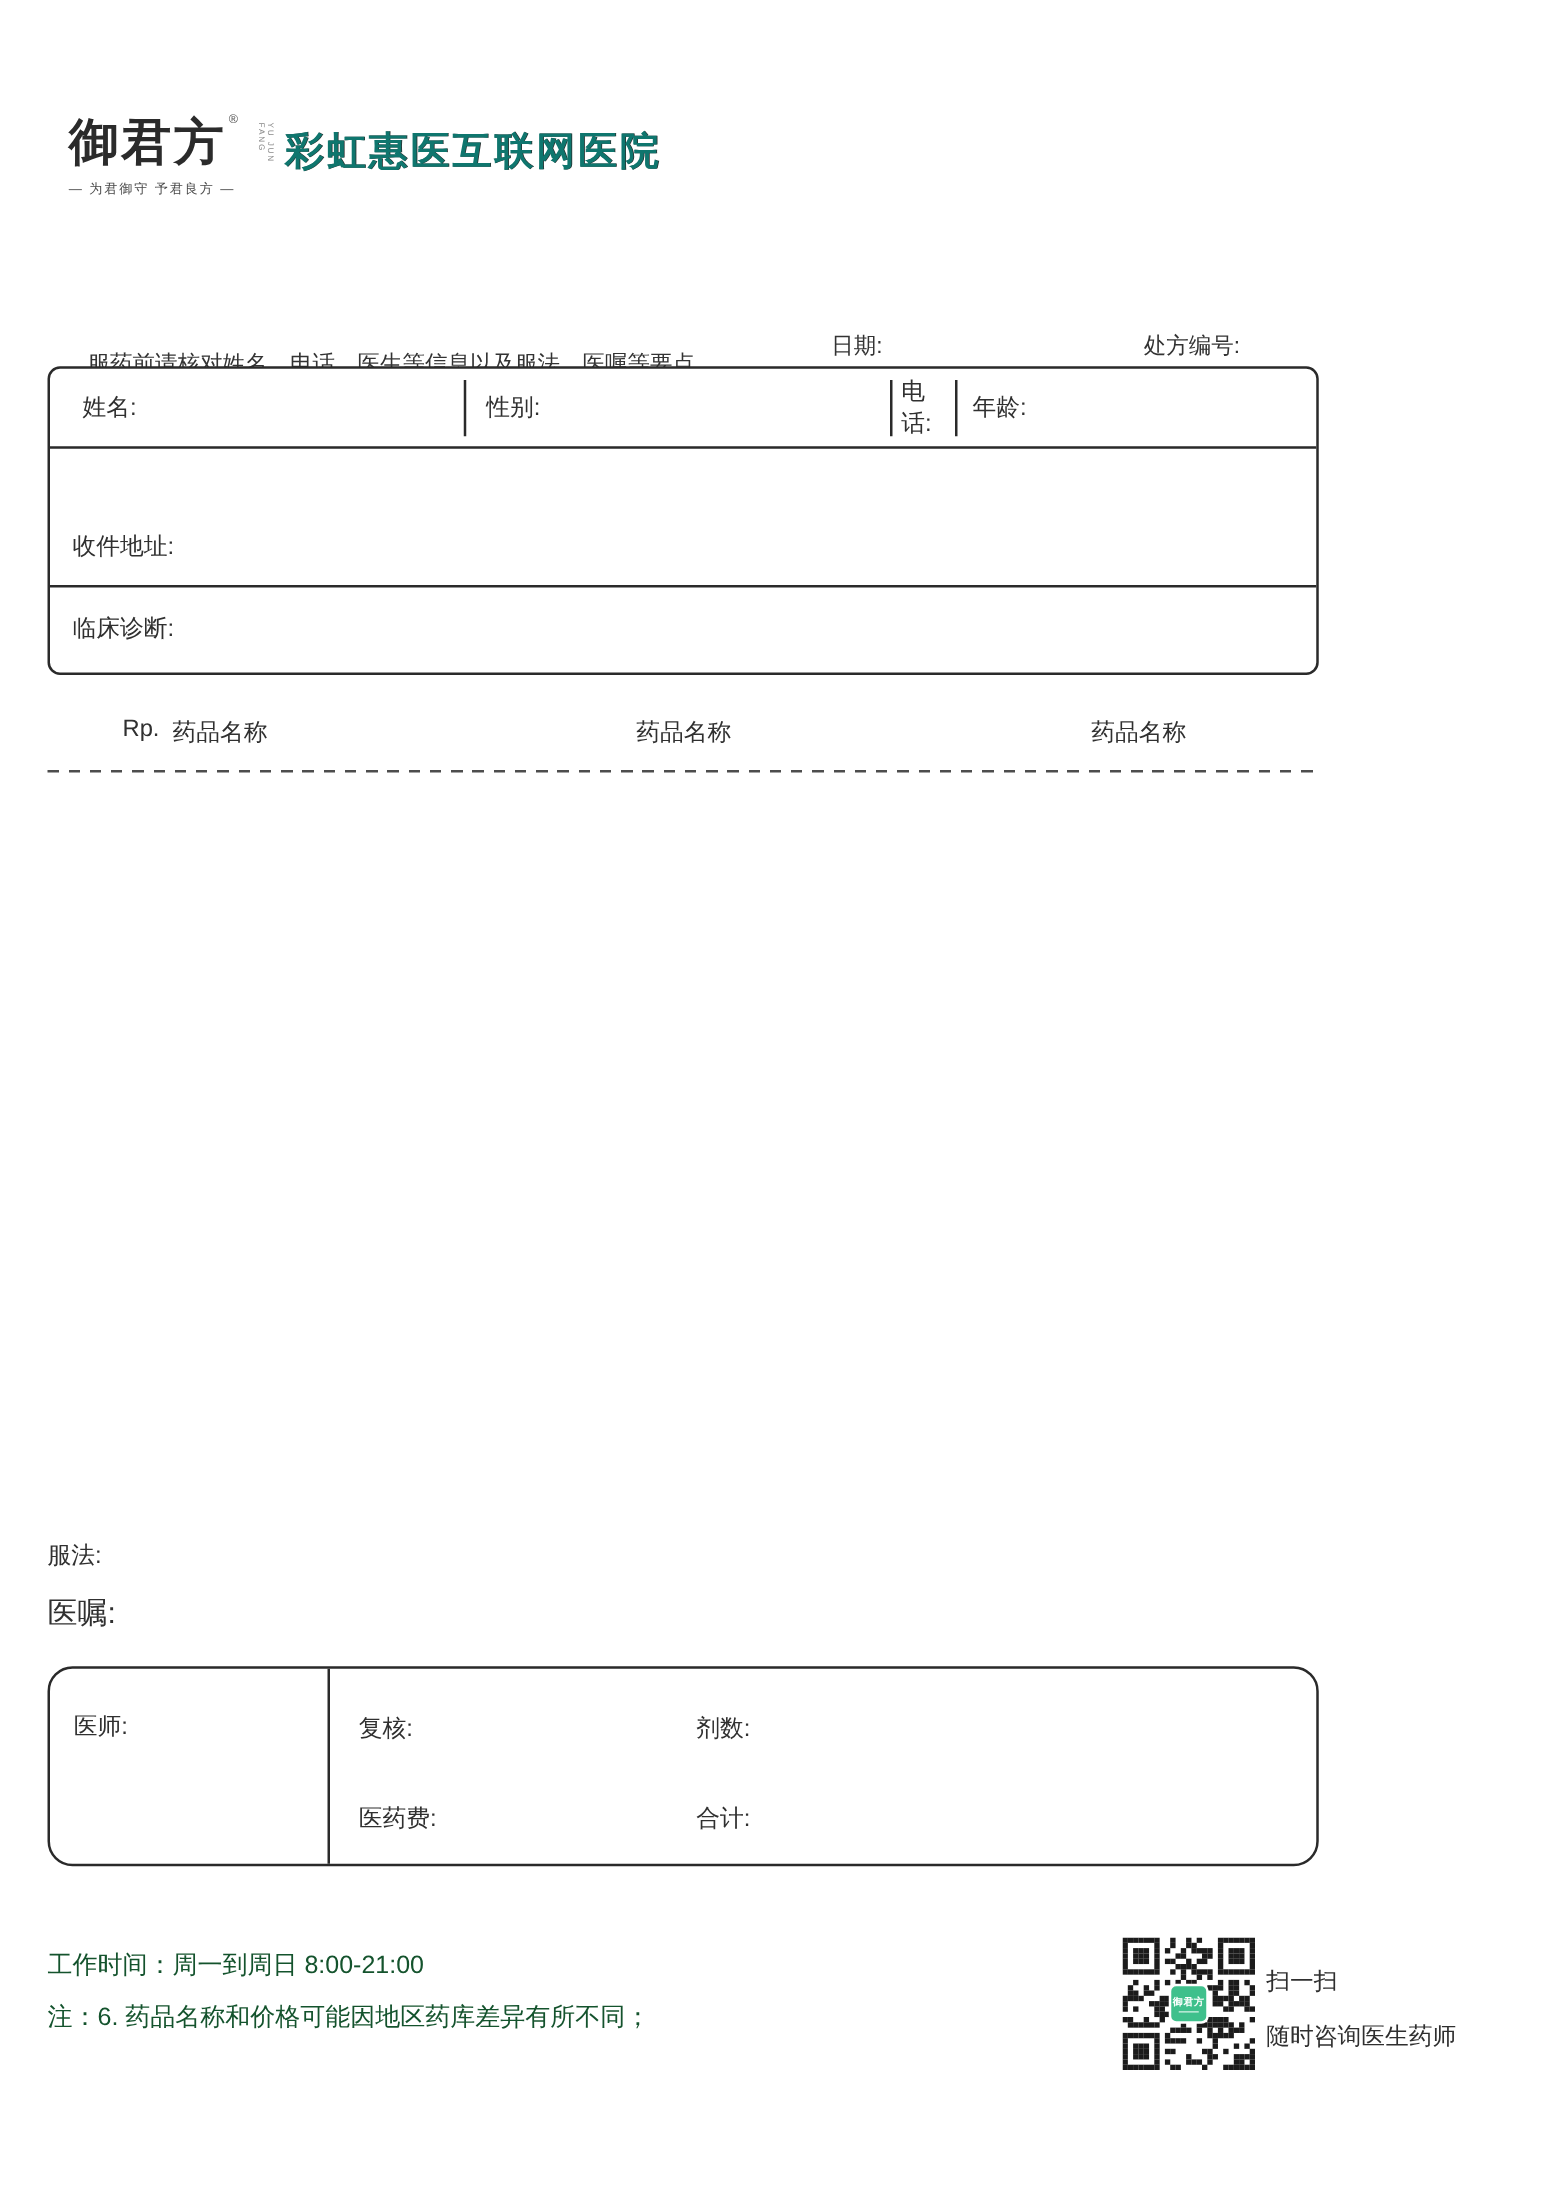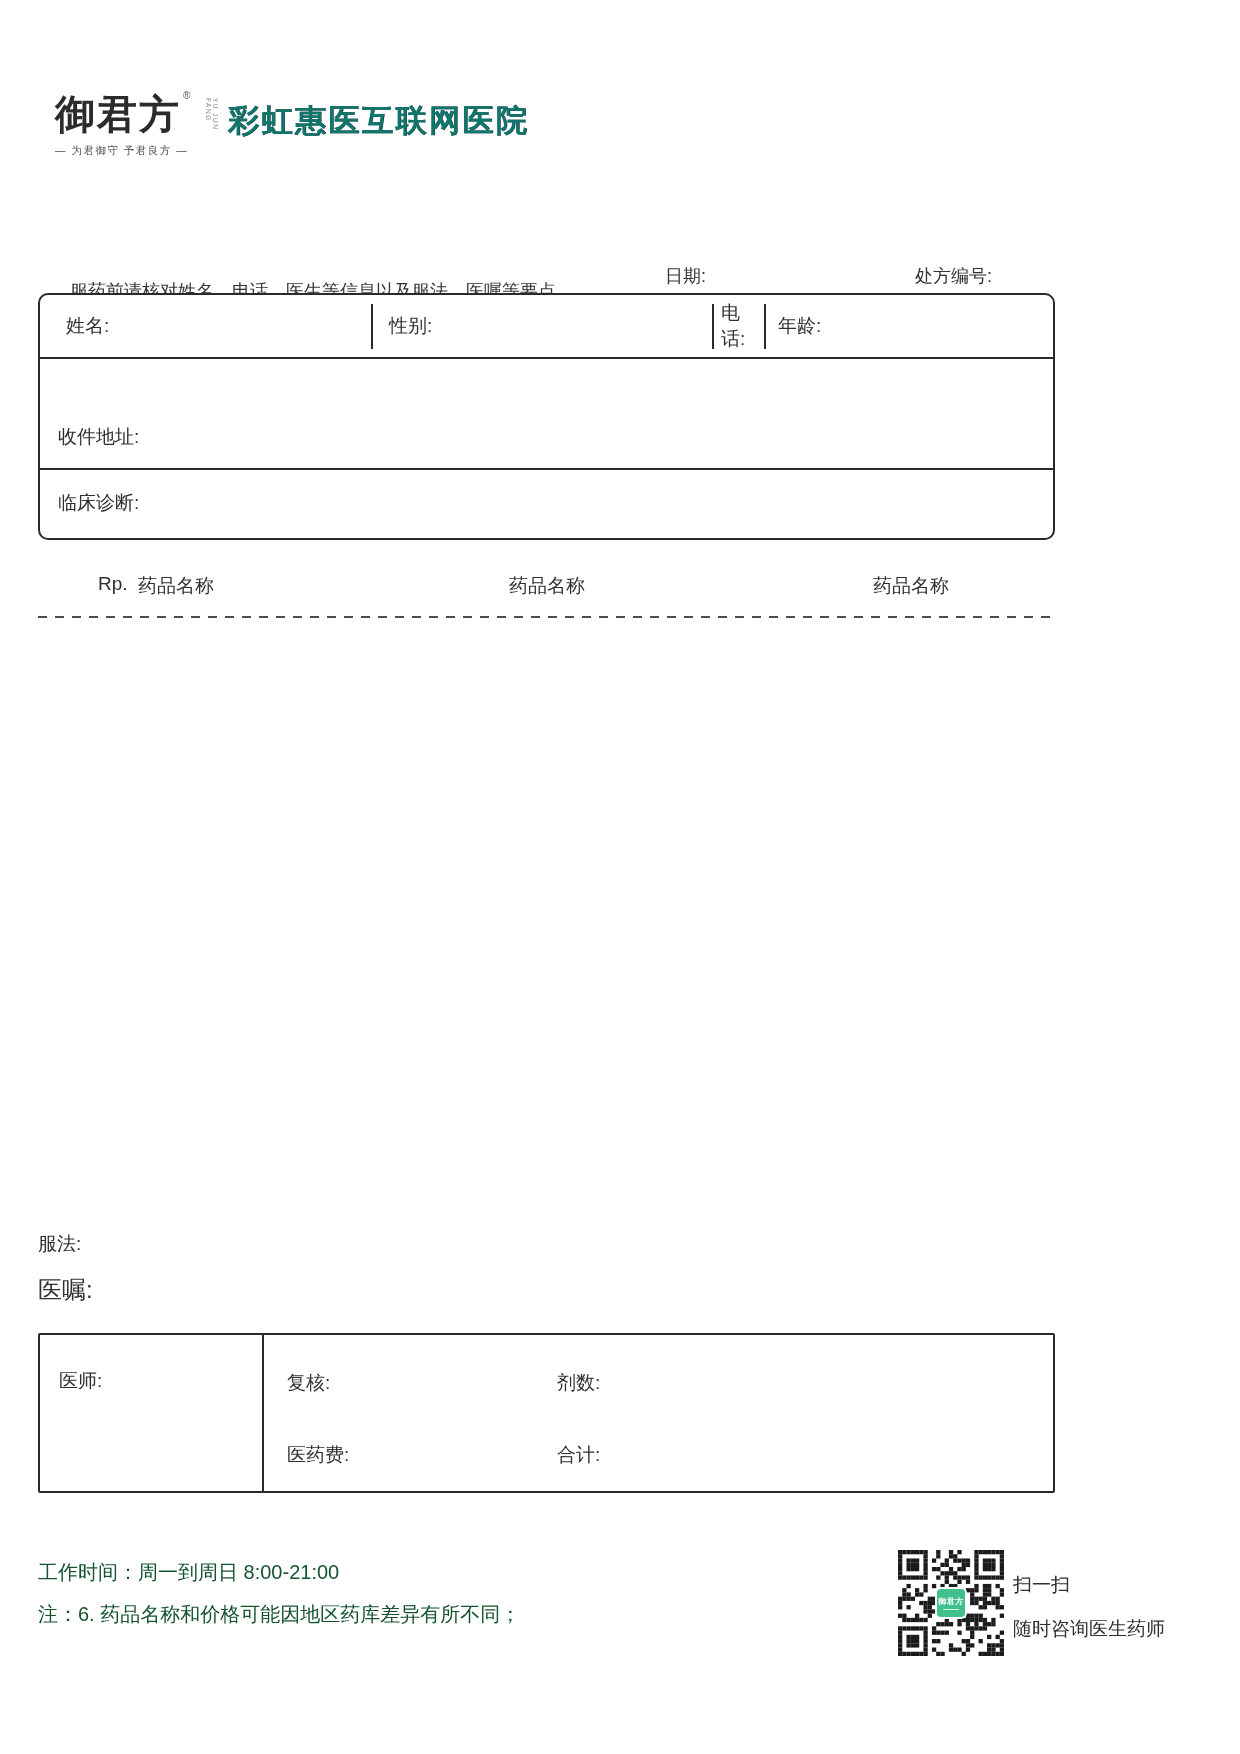--- a/index.html
+++ b/index.html
@@ -41,21 +41,21 @@
   .rp-col2 { position:absolute; left:471px; top:0; }
   .rp-col3 { position:absolute; left:835px; top:0; }
   .dashed-rule { position:absolute; left:38px; top:616px; width:1017px; height:2px;
     background:repeating-linear-gradient(90deg,#4d4d4d 0 9px,transparent 9px 17px); }
 
   
   .usage-label { position:absolute; left:38px; top:1231px; font-size:19px; }
   .advice-label { position:absolute; left:38px; top:1274px; font-size:24px; }
 
   
-  .sign-box { position:absolute; left:38px; top:1333px; width:1017px; height:160px; border:2px solid #2a2a2a; border-radius:2px; display:flex; background:#fff; }
+  .sign-box { position:absolute; left:38px; top:1333px; width:1017px; height:160px; border:2px solid #2a2a2a; border-radius:20px; display:flex; background:#fff; }
   .sign-left { width:224px; border-right:2px solid #2a2a2a; padding:33px 0 0 19px; font-size:19px; }
   .sign-right { position:relative; flex:1; font-size:19px; }
   .sr-review { position:absolute; left:23px; top:35px; }
   .sr-dose { position:absolute; left:293px; top:35px; }
   .sr-fee { position:absolute; left:23px; top:107px; }
   .sr-total { position:absolute; left:293px; top:107px; }
 
   
   .foot-lines { position:absolute; left:38px; top:1551px; font-size:20px; line-height:42px; color:#14532d; }
   .qr-wrap { position:absolute; left:898px; top:1550px; width:106px; height:106px; }

